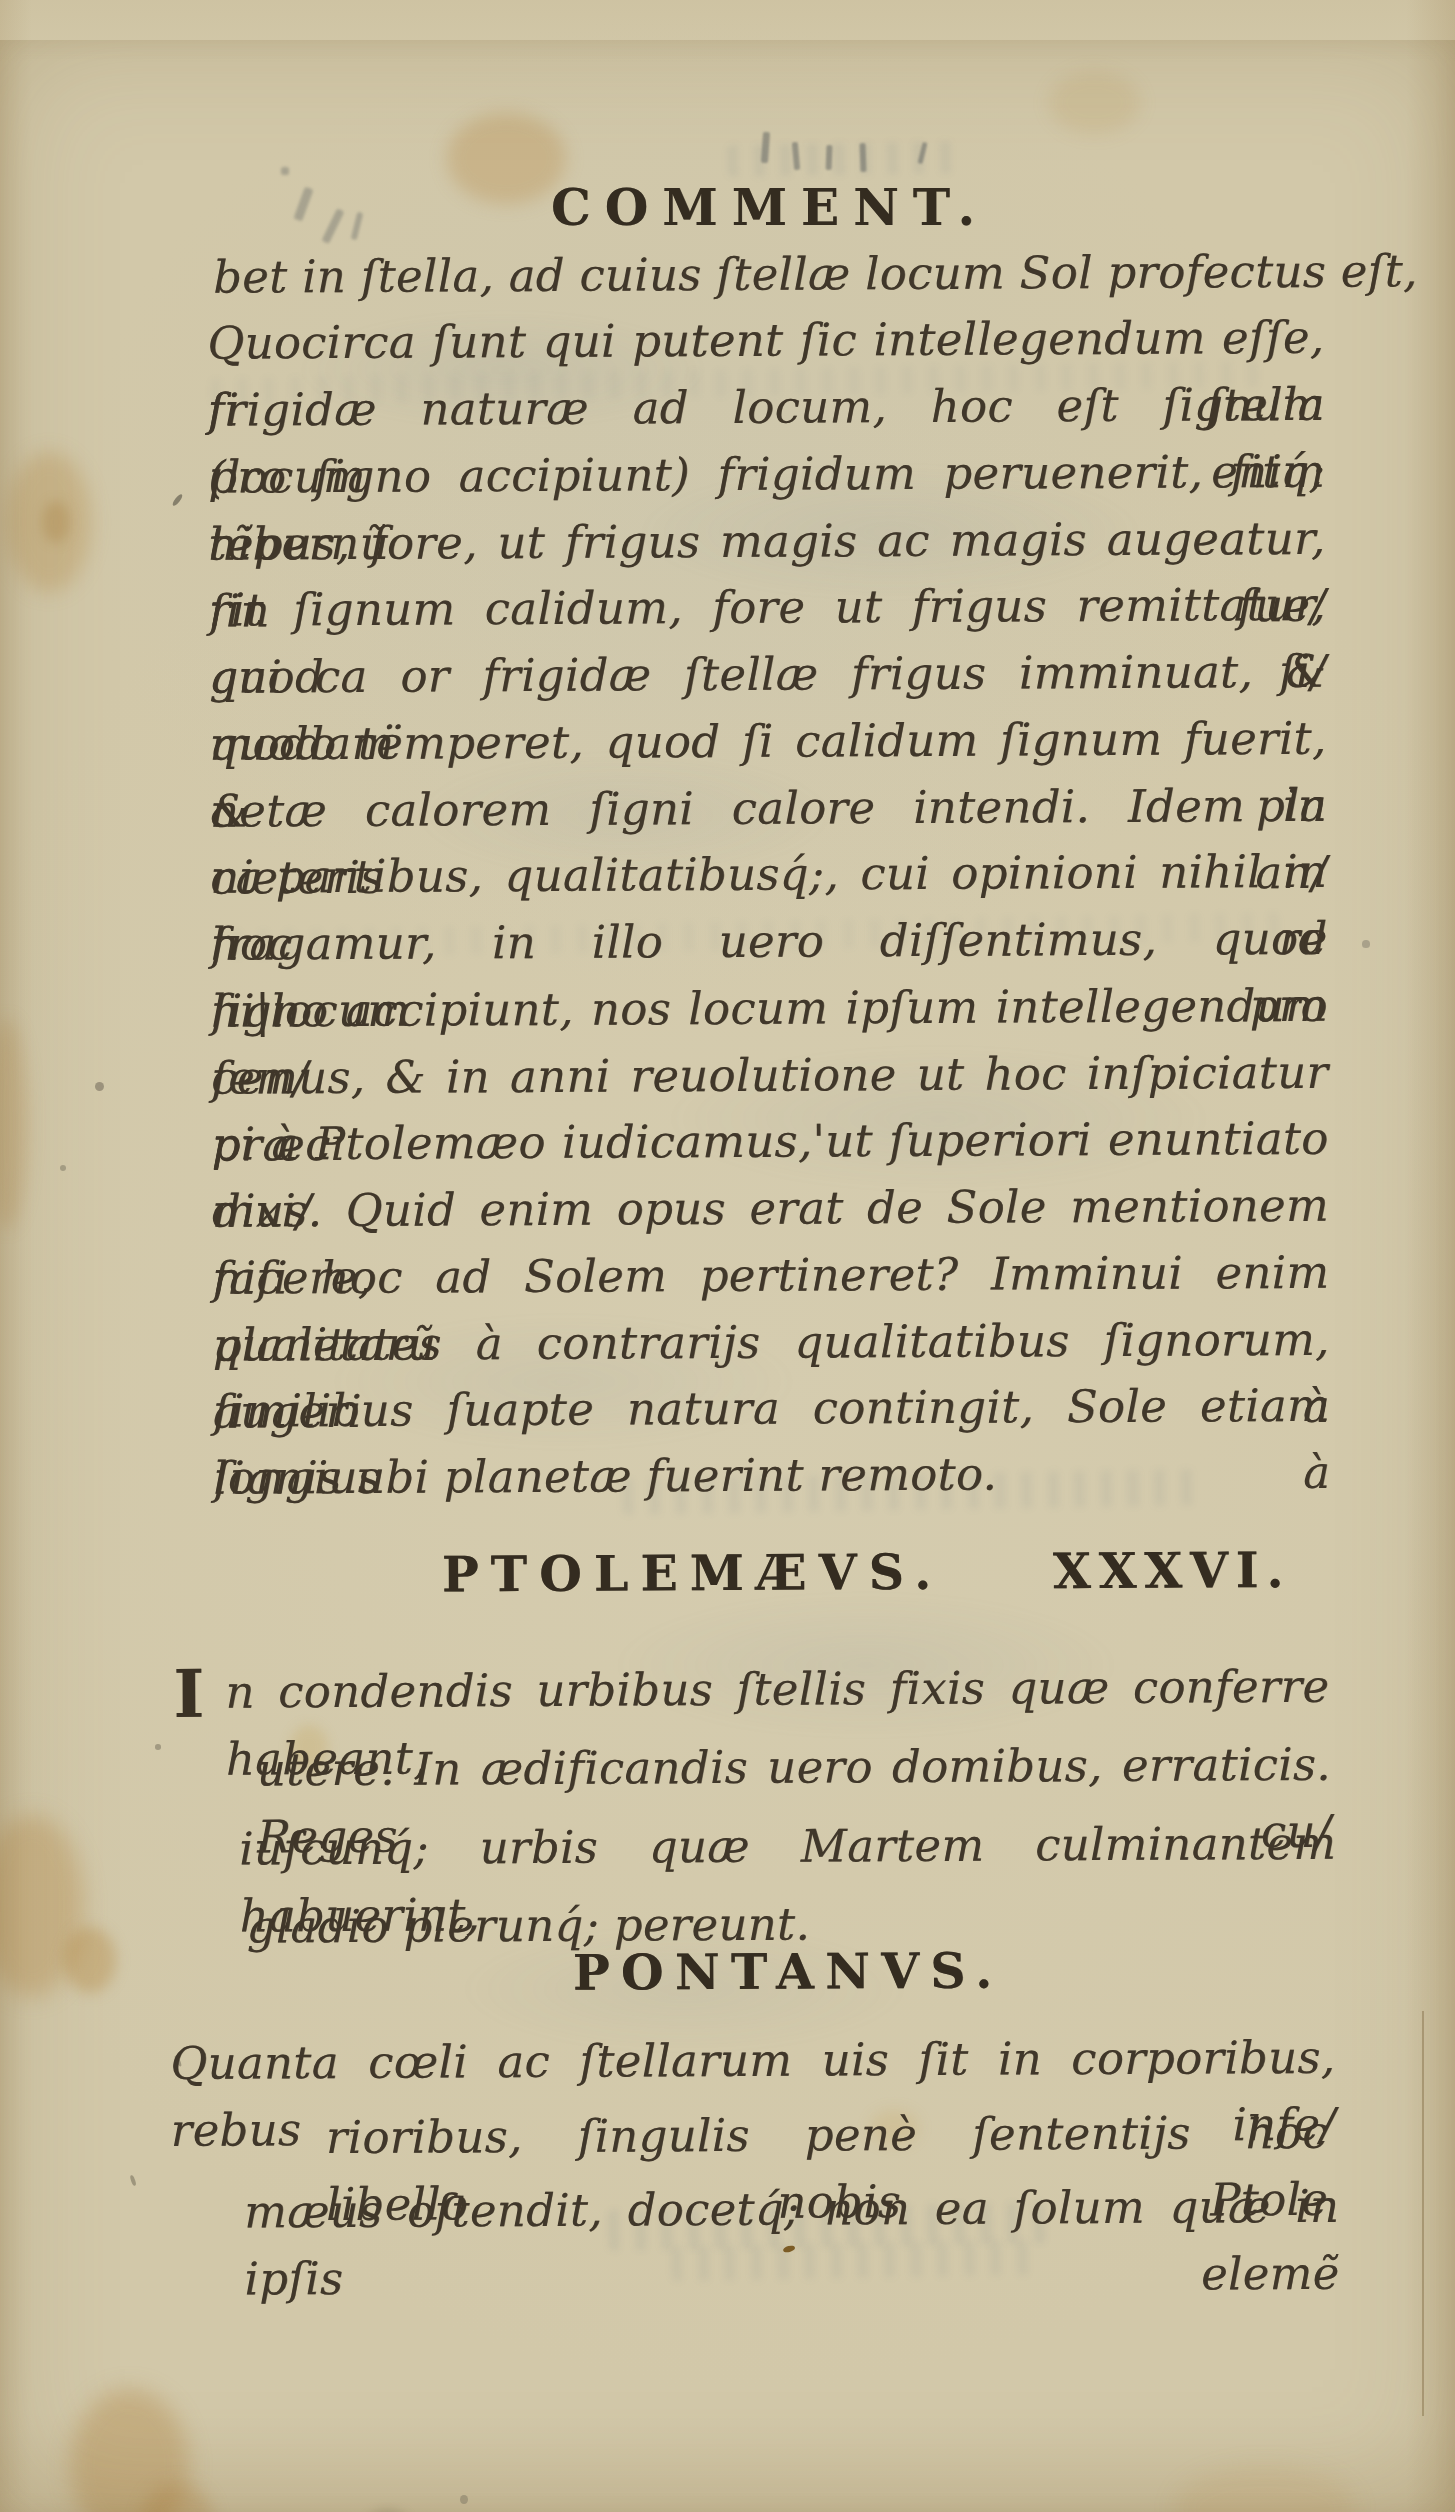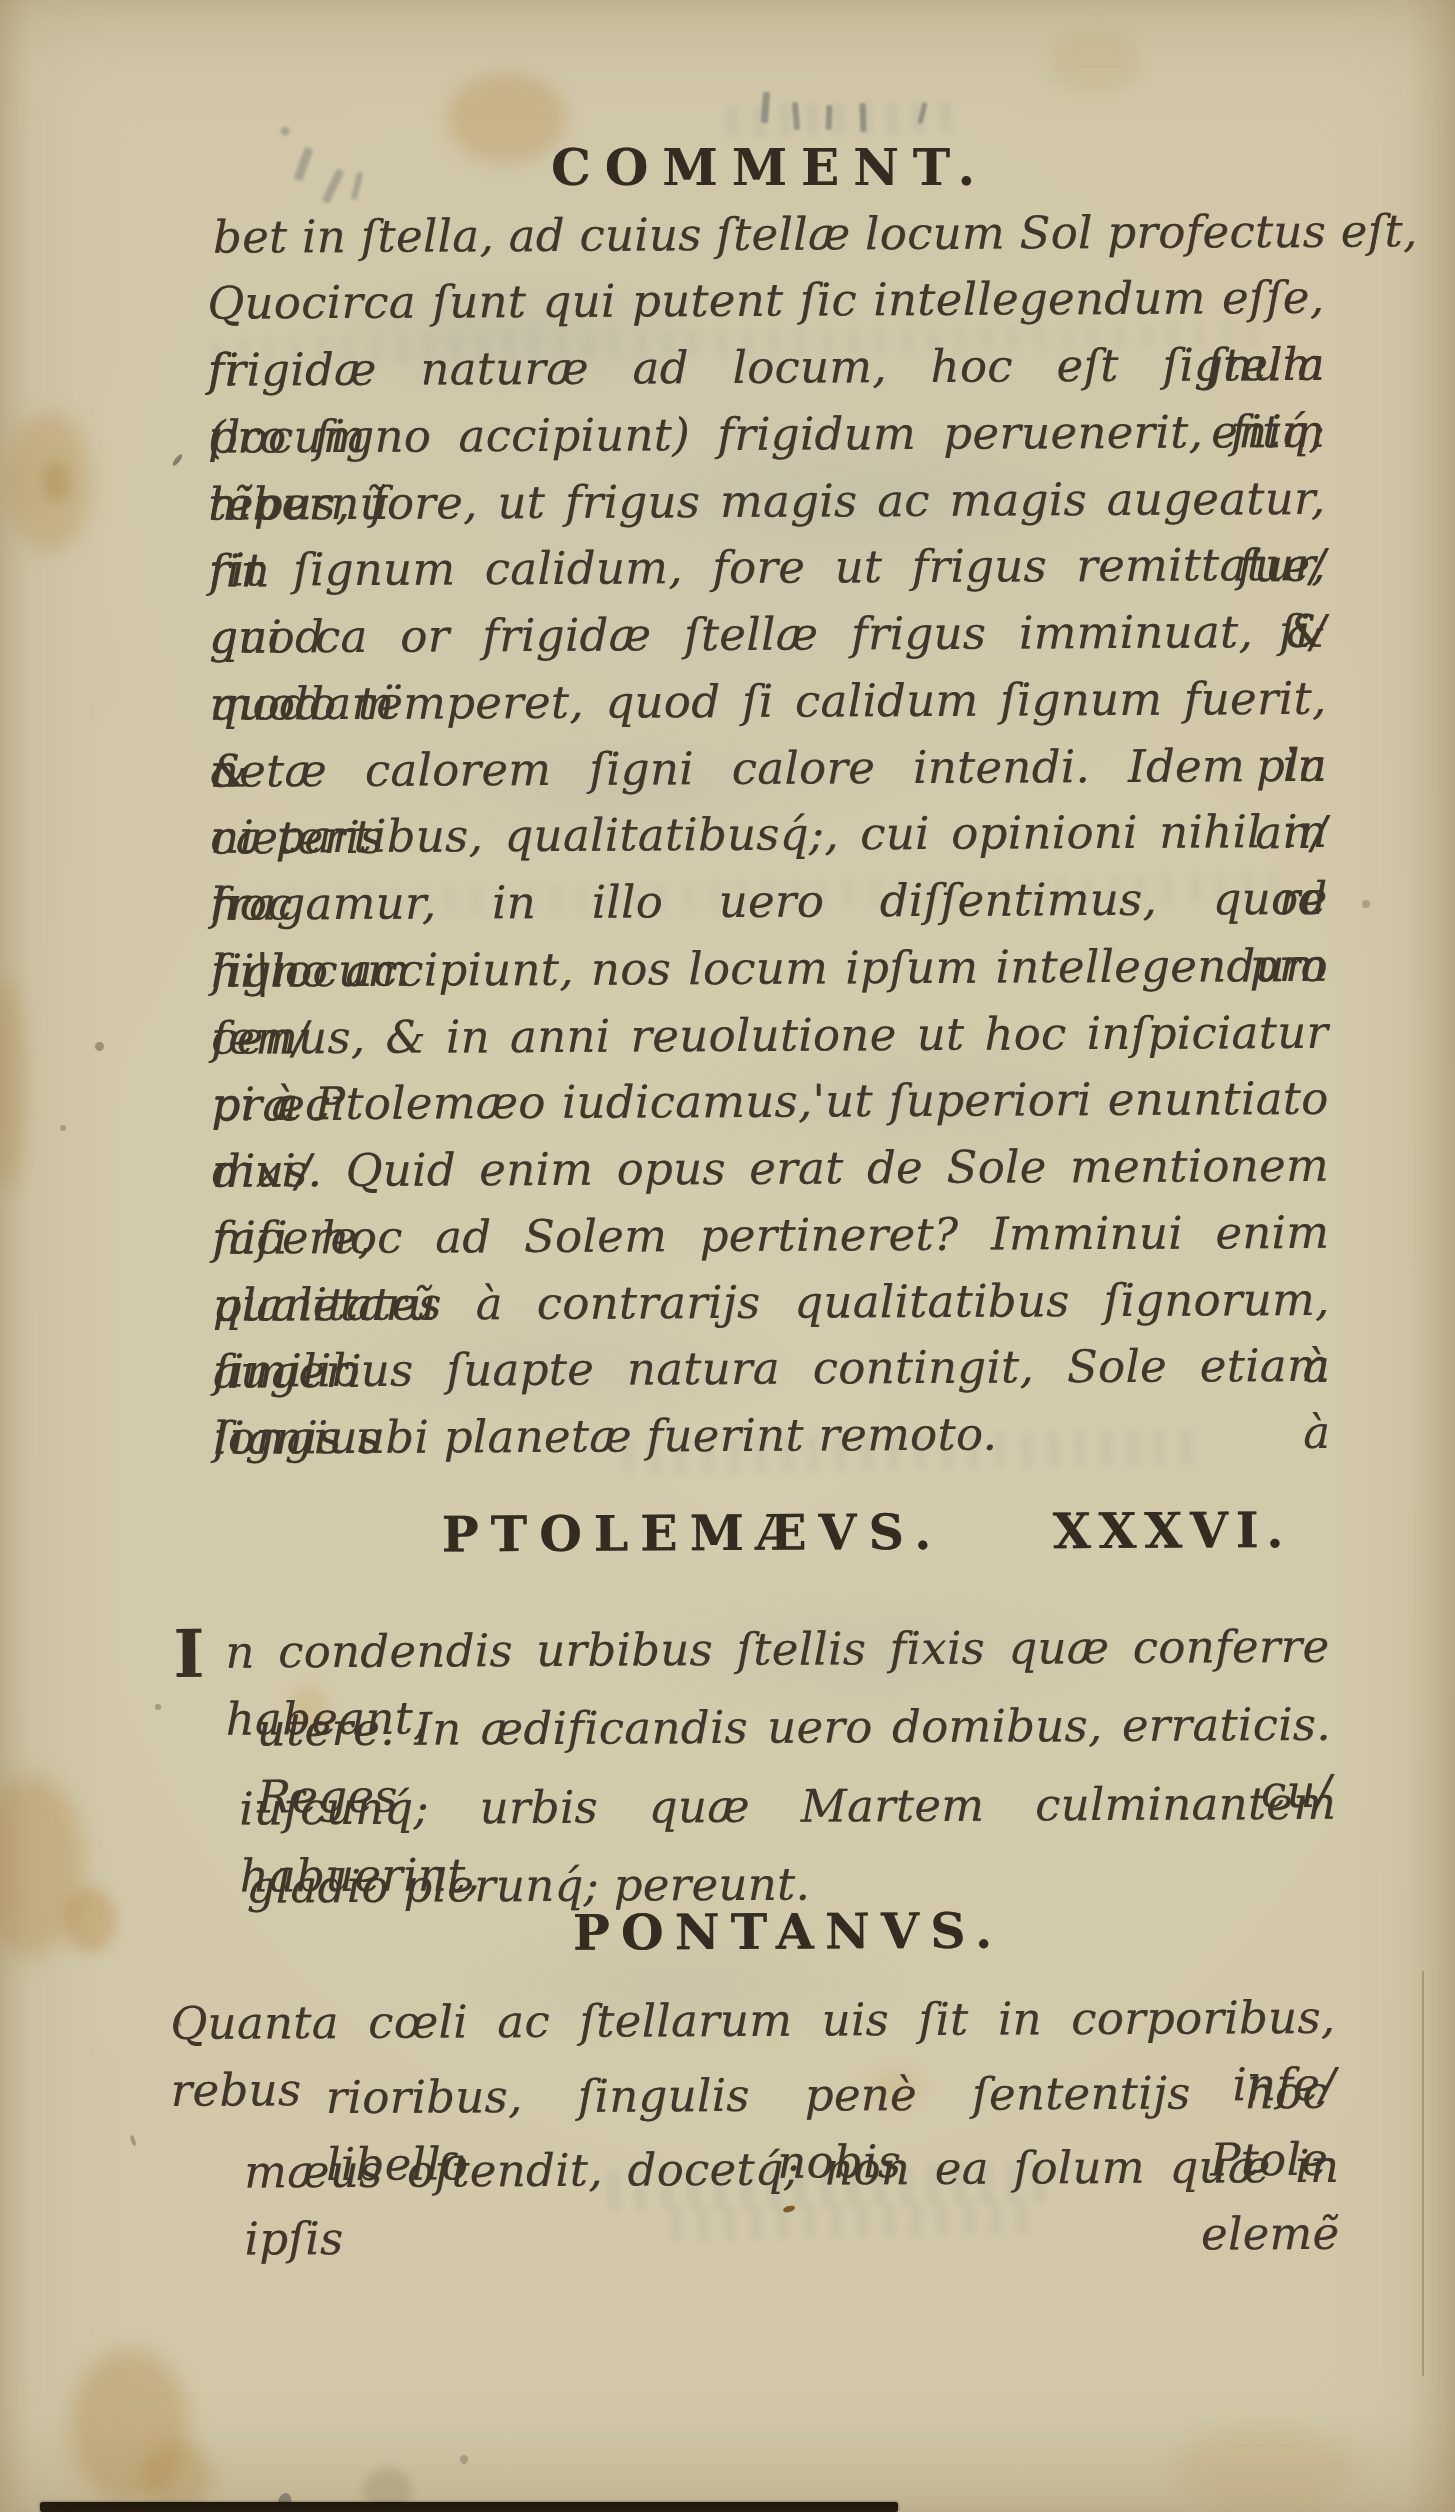--- a/index.html
+++ b/index.html
@@ -8,21 +8,21 @@
     background:
       linear-gradient(90deg, rgba(160,135,90,0.20), rgba(160,135,90,0) 32px),
       linear-gradient(270deg, rgba(148,120,72,0.22), rgba(148,120,72,0) 49px),
       linear-gradient(0deg, rgba(165,140,92,0.16), rgba(165,140,92,0) 98px),
       linear-gradient(180deg, rgba(172,150,104,0.10), rgba(172,150,104,0) 63px),
       radial-gradient(874px 699px at 47% 20%, rgba(193,195,182,0.22), rgba(193,195,182,0) 70%),
       radial-gradient(1049px 1188px at 52% 55%, #d5ccaf, #d2c8a9 85%);
     background-color:#d4caab;
     font-family:"DejaVu Serif","Liberation Serif",serif;
   }
-  .page{position:absolute;inset:0;}
+  .page{position:absolute;inset:0;margin-top:40px;}
   .vignette{position:absolute;inset:0;pointer-events:none;
     box-shadow: inset 0 0 119px rgba(125,100,55,.22), inset 0 0 21px rgba(125,100,55,.12);}
   
   .para{position:absolute;inset:0;transform:rotate(-0.3deg);transform-origin:50% 40%;}
   .ln{position:absolute;height:68px;font-size:45px;font-style:italic;line-height:67px;
       color:#40372a;letter-spacing:0.3px;white-space:nowrap;
       text-shadow:0.4px 0 0 rgba(64,55,42,.55);}
   .ln.j{white-space:normal;text-align:justify;text-align-last:justify;word-spacing:1.4px;}
   .hdr{position:absolute;margin:0;font-style:normal;font-weight:700;color:#342c20;
       text-shadow:0.3px 0 0.3px rgba(52,44,32,.6);white-space:nowrap;}

